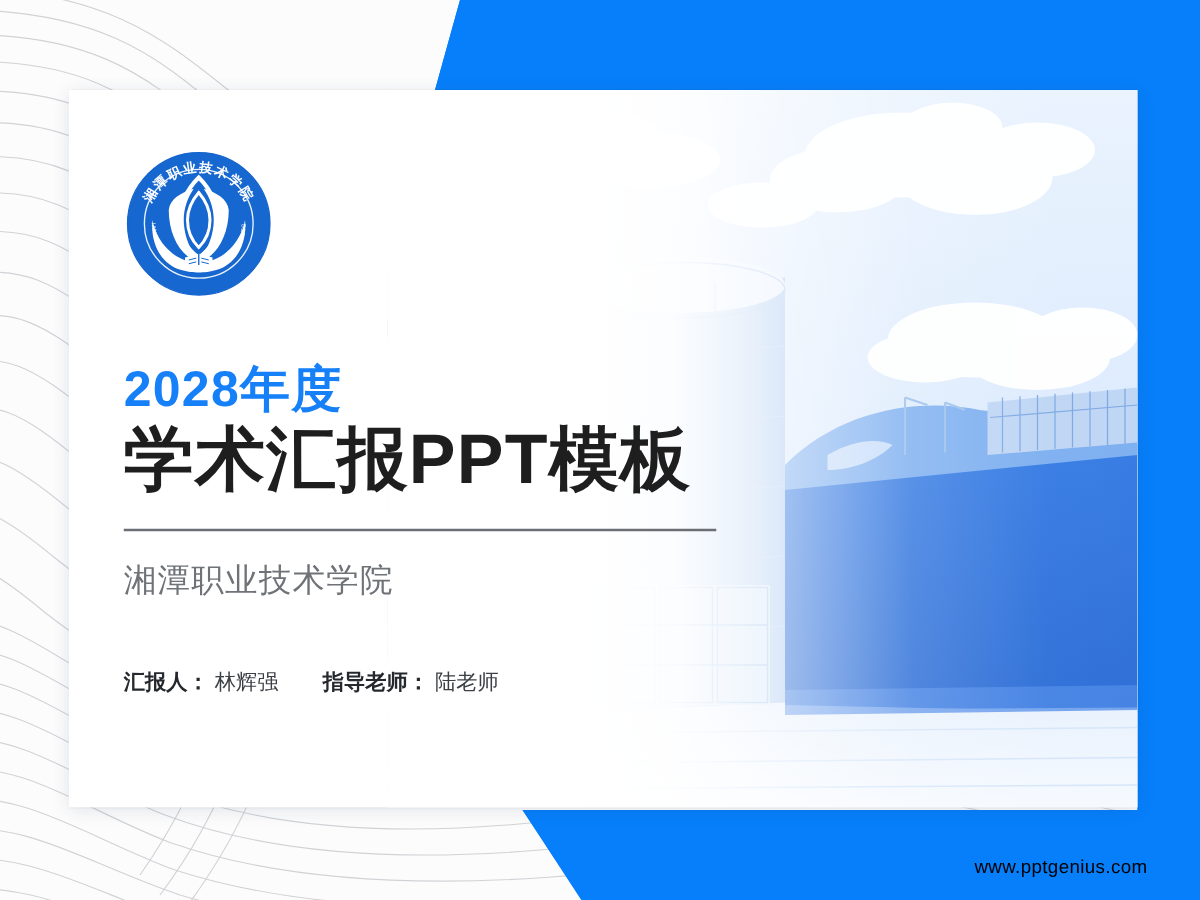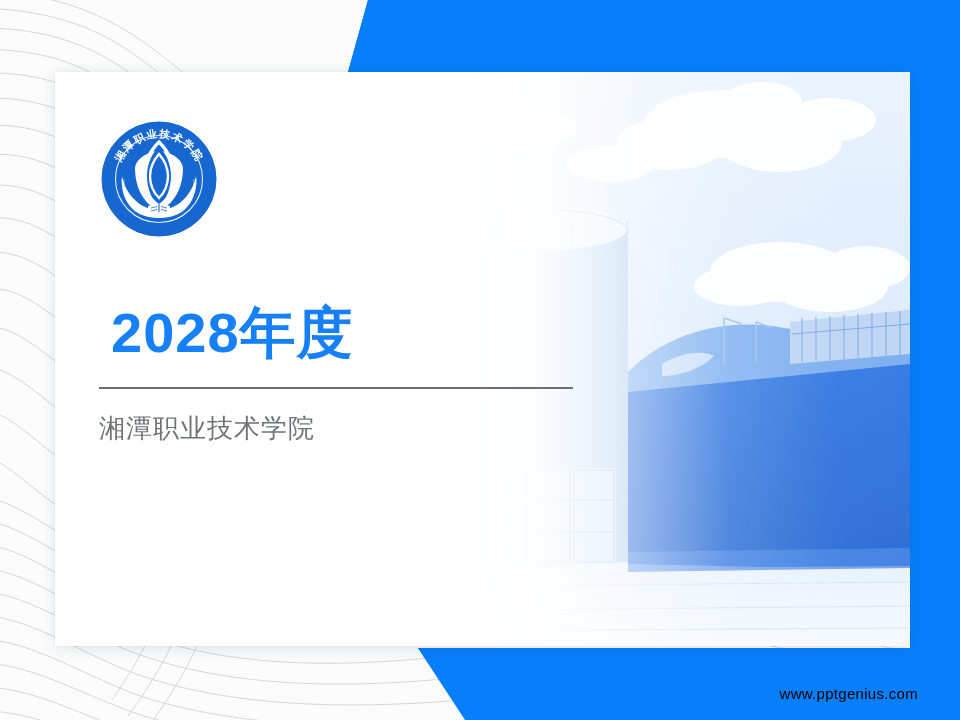--- a/index.html
+++ b/index.html
@@ -85,26 +85,26 @@
   .logo svg { display: block; width: 118px; height: 118px; }
 
   
   .text-block {
     position: absolute;
     left: 99px;
     top: 292px;
     z-index: 4;
   }
   .title-year {
-    font-size: 56px;
+    font-size: 40px;
     font-weight: bold;
     letter-spacing: 1px;
     line-height: 1.02;
     color: #1580f7;
-    margin: 12px;
+    margin: 0;
     white-space: nowrap;
   }
   .title-main {
     font-size: 56px;
     font-weight: bold;
     letter-spacing: 1px;
     line-height: 1.08;
     color: #1e1e1e;
     margin: 4px 0 0 0;
     white-space: nowrap;
@@ -406,19 +406,27 @@
         </g>
 
         <path d="M34,84 C40,90 44,92 48,93 L48,96 C42,95 37,92 32,87 Z" fill="#ffffff"></path>
         <path d="M84,84 C78,90 74,92 70,93 L70,96 C76,95 81,92 86,87 Z" fill="#ffffff"></path>
       </g>
     </svg>
   </div>
 
   <div class="text-block">
     <h1 class="title-year">2028年度</h1>
+    <h1 class="title-main">学术汇报PPT模板</h1>
     <div class="divider"></div>
     <p class="org">湘潭职业技术学院</p>
+    <p class="credits">
+      <span class="lbl">汇报人：</span>
+      <span class="val">林辉强</span>
+      <span class="gap"></span>
+      <span class="lbl">指导老师：</span>
+      <span class="val">陆老师</span>
+    </p>
   </div>
 
   <div class="footer-url">www.pptgenius.com</div>
 
 </div>
 
 </body></html>

